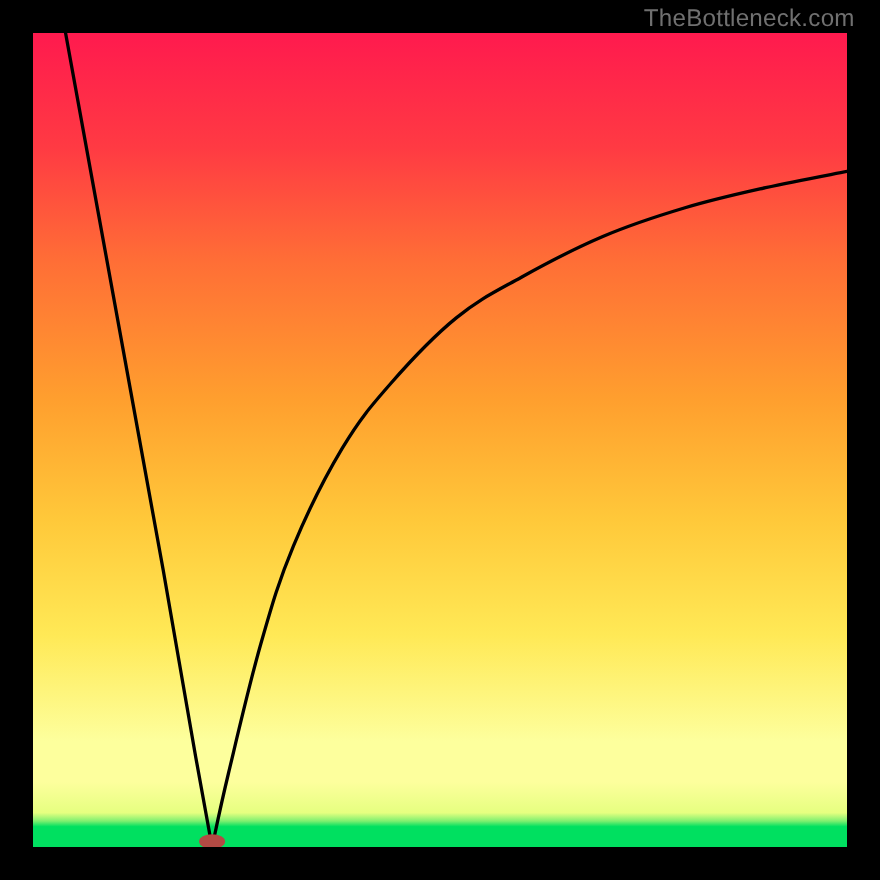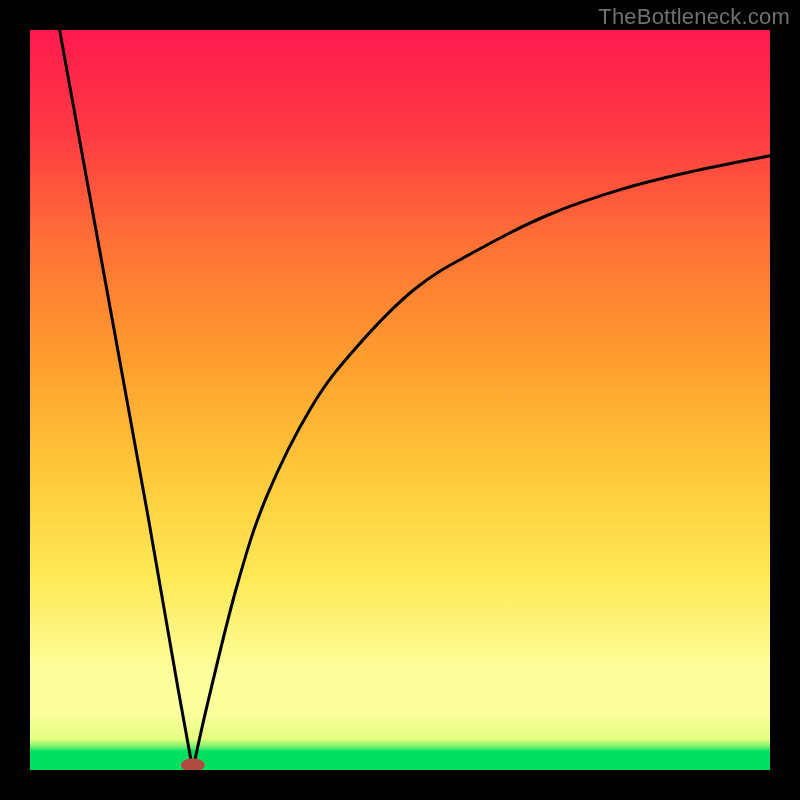--- a/index.html
+++ b/index.html
@@ -43,21 +43,21 @@
   .curve-svg {
     position: absolute;
     left: 0;
     top: 0;
     width: 740px;
     height: 740px;
   }
   .watermark {
     position: absolute;
     top: 4px;
-    right: 10px;
+    right: 23px;
     color: #707070;
     font-size: 22px;
     letter-spacing: 0.2px;
     font-weight: 400;
     user-select: none;
   }
   .min-marker {
     fill: #b24a44;
   }
 </style>

